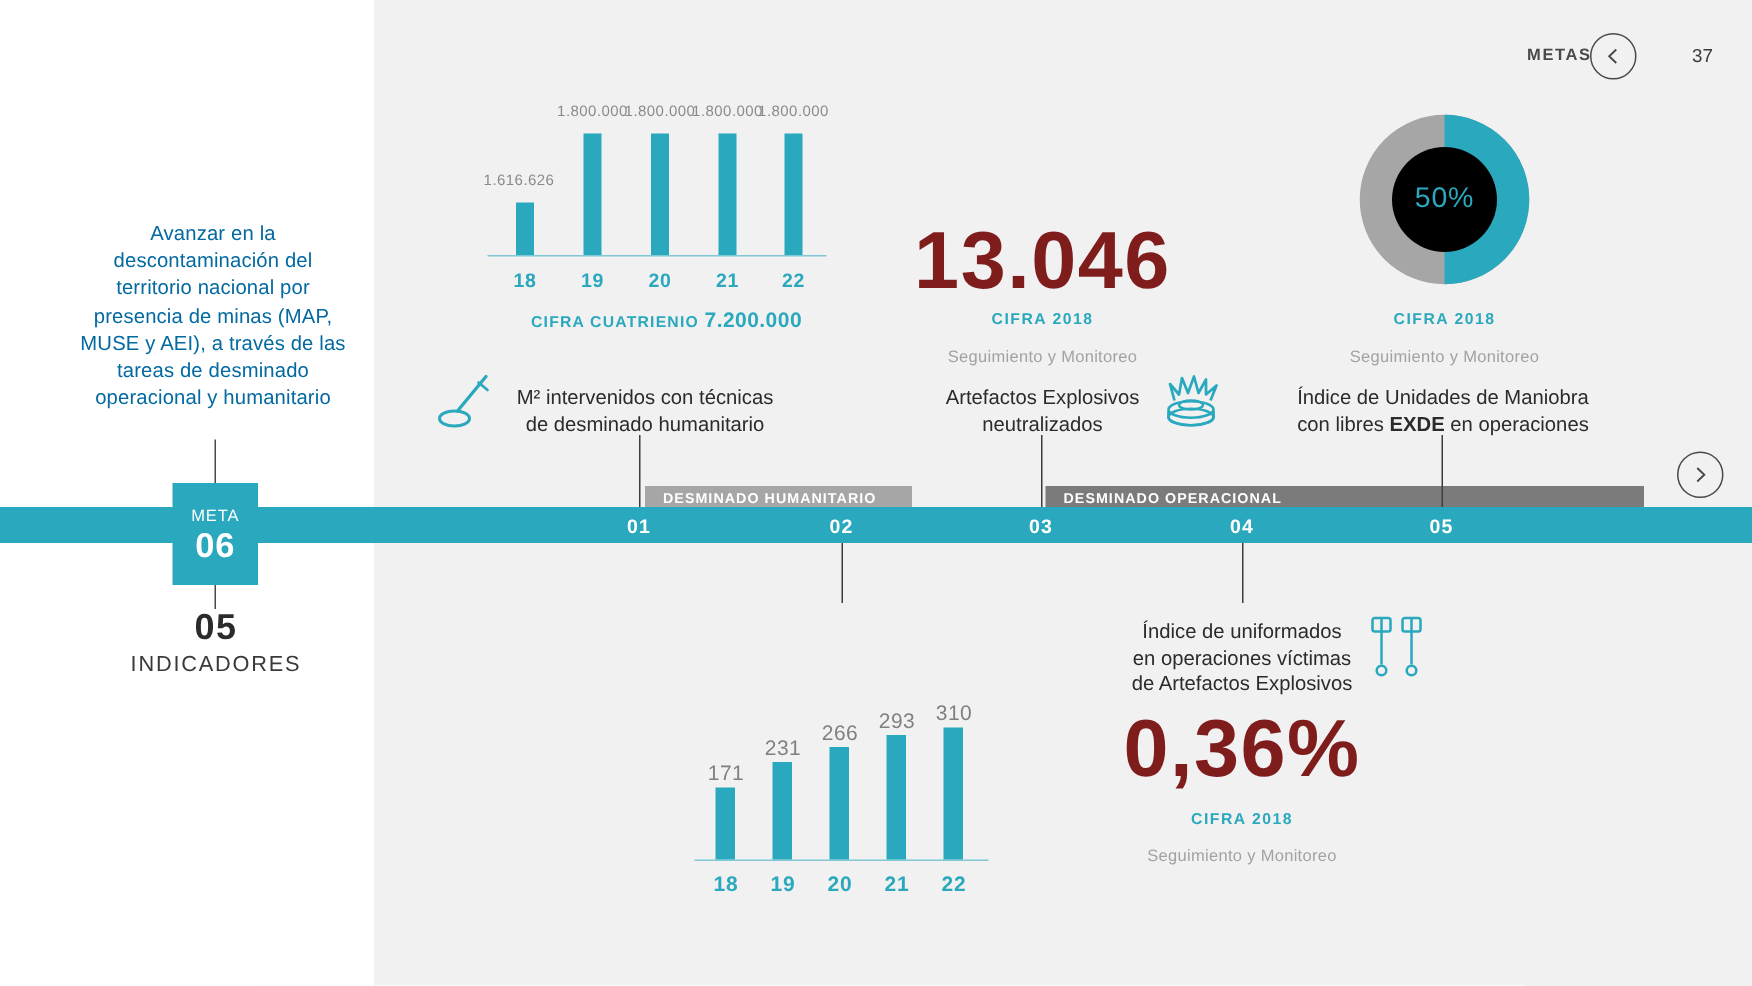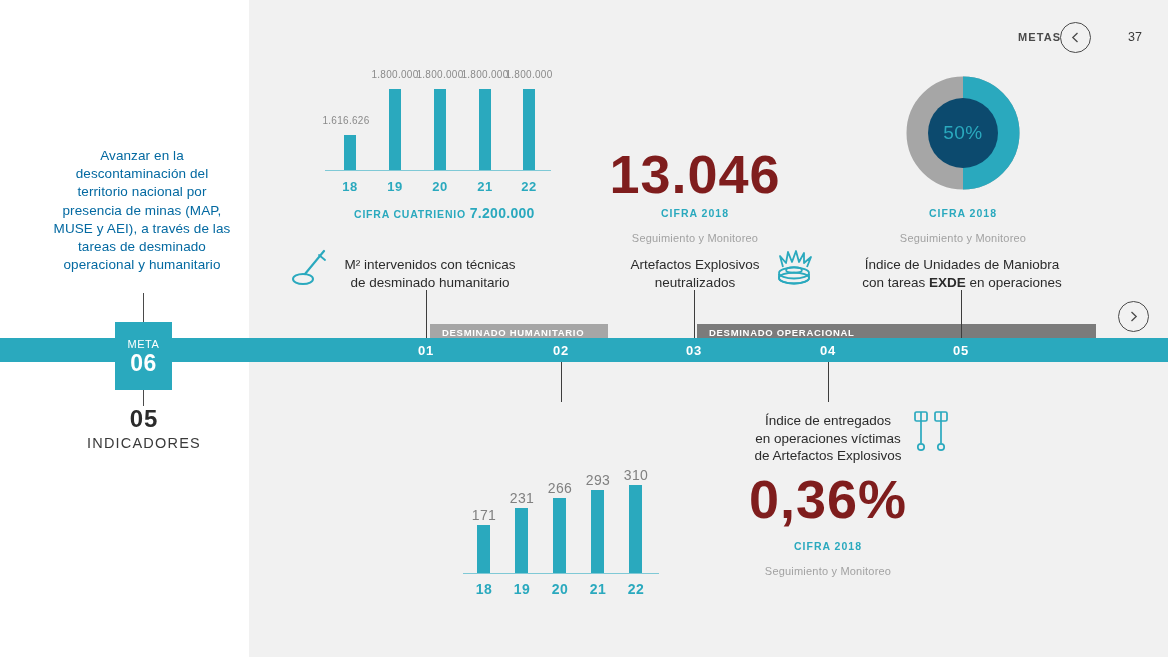--- a/index.html
+++ b/index.html
@@ -130,21 +130,21 @@
   .chart-caption .capval { font-size: 14px; letter-spacing: .3px; }
 
   
   .chart.big .vlabel { font-size: 14px; color: #808080; font-weight: normal; }
   .chart.big .xlabel { font-size: 14px; }
 
   
   .donut { position: absolute; left: 906px; top: 76px; width: 114px; height: 114px; }
   .donut .hole {
     position: absolute; left: 22px; top: 22px; width: 70px; height: 70px;
-    border-radius: 50%; background: #0c4a6e;
+    border-radius: 50%; background: #000000;
     display: flex; align-items: center; justify-content: center;
   }
   .donut .pct { color: #2aa9be; font-size: 19px; letter-spacing: .5px; }
 
   
   .icon { position: absolute; }
 </style>
 </head>
 <body>
 
@@ -262,21 +262,21 @@
   </div>
   <svg class="icon" style="left:770px; top:250px;" width="48" height="40" viewBox="0 0 48 40">
     <ellipse cx="24" cy="28" rx="15" ry="5.5" fill="none" stroke="#2aa9be" stroke-width="1.8"></ellipse>
     <path d="M9 24 v4 a15 5.5 0 0 0 30 0 v-4" fill="none" stroke="#2aa9be" stroke-width="1.8"></path>
     <ellipse cx="24" cy="23" rx="15" ry="5.5" fill="none" stroke="#2aa9be" stroke-width="1.8"></ellipse>
     <ellipse cx="24" cy="20" rx="8" ry="3" fill="none" stroke="#2aa9be" stroke-width="1.6"></ellipse>
     <path d="M13 17 L10 6 L16 13 L18 2 L22 12 L26 1 L29 12 L34 3 L34 13 L41 7 L37 17" fill="none" stroke="#2aa9be" stroke-width="1.8" stroke-linejoin="round"></path>
   </svg>
 
   <div class="ind-text" style="left:740px; top:412px; width:176px;">
-    <span>Índice de entregados</span><br>
+    <span>Índice de uniformados</span><br>
     <span>en operaciones víctimas</span><br>
     <span>de Artefactos Explosivos</span>
   </div>
   <svg class="icon" style="left:912px; top:410px;" width="38" height="44" viewBox="0 0 38 44">
     <g fill="none" stroke="#2aa9be" stroke-width="1.7">
       <rect x="3" y="2" width="12" height="9" rx="1.5"></rect>
       <line x1="9" y1="2" x2="9" y2="11"></line>
       <line x1="9" y1="11" x2="9" y2="33"></line>
       <circle cx="9" cy="37" r="3.2"></circle>
       <rect x="23" y="2" width="12" height="9" rx="1.5"></rect>
@@ -295,16 +295,16 @@
       <path d="M57 12 A45 45 0 0 1 57 102" fill="none" stroke="#2aa9be" stroke-width="23"></path>
     </svg>
     <div class="hole">
       <span class="pct">50%</span>
     </div>
   </div>
   <div class="cifra" style="left:868px; top:207px; width:190px;">CIFRA 2018</div>
   <div class="segui" style="left:868px; top:232px; width:190px;">Seguimiento y Monitoreo</div>
   <div class="ind-text" style="left:851px; top:256px; width:222px;">
     <span>Índice de Unidades de Maniobra</span><br>
-    <span>con tareas </span><b>EXDE</b><span> en operaciones</span>
+    <span>con libres </span><b>EXDE</b><span> en operaciones</span>
   </div>
 
 </div>
 
 </body></html>

